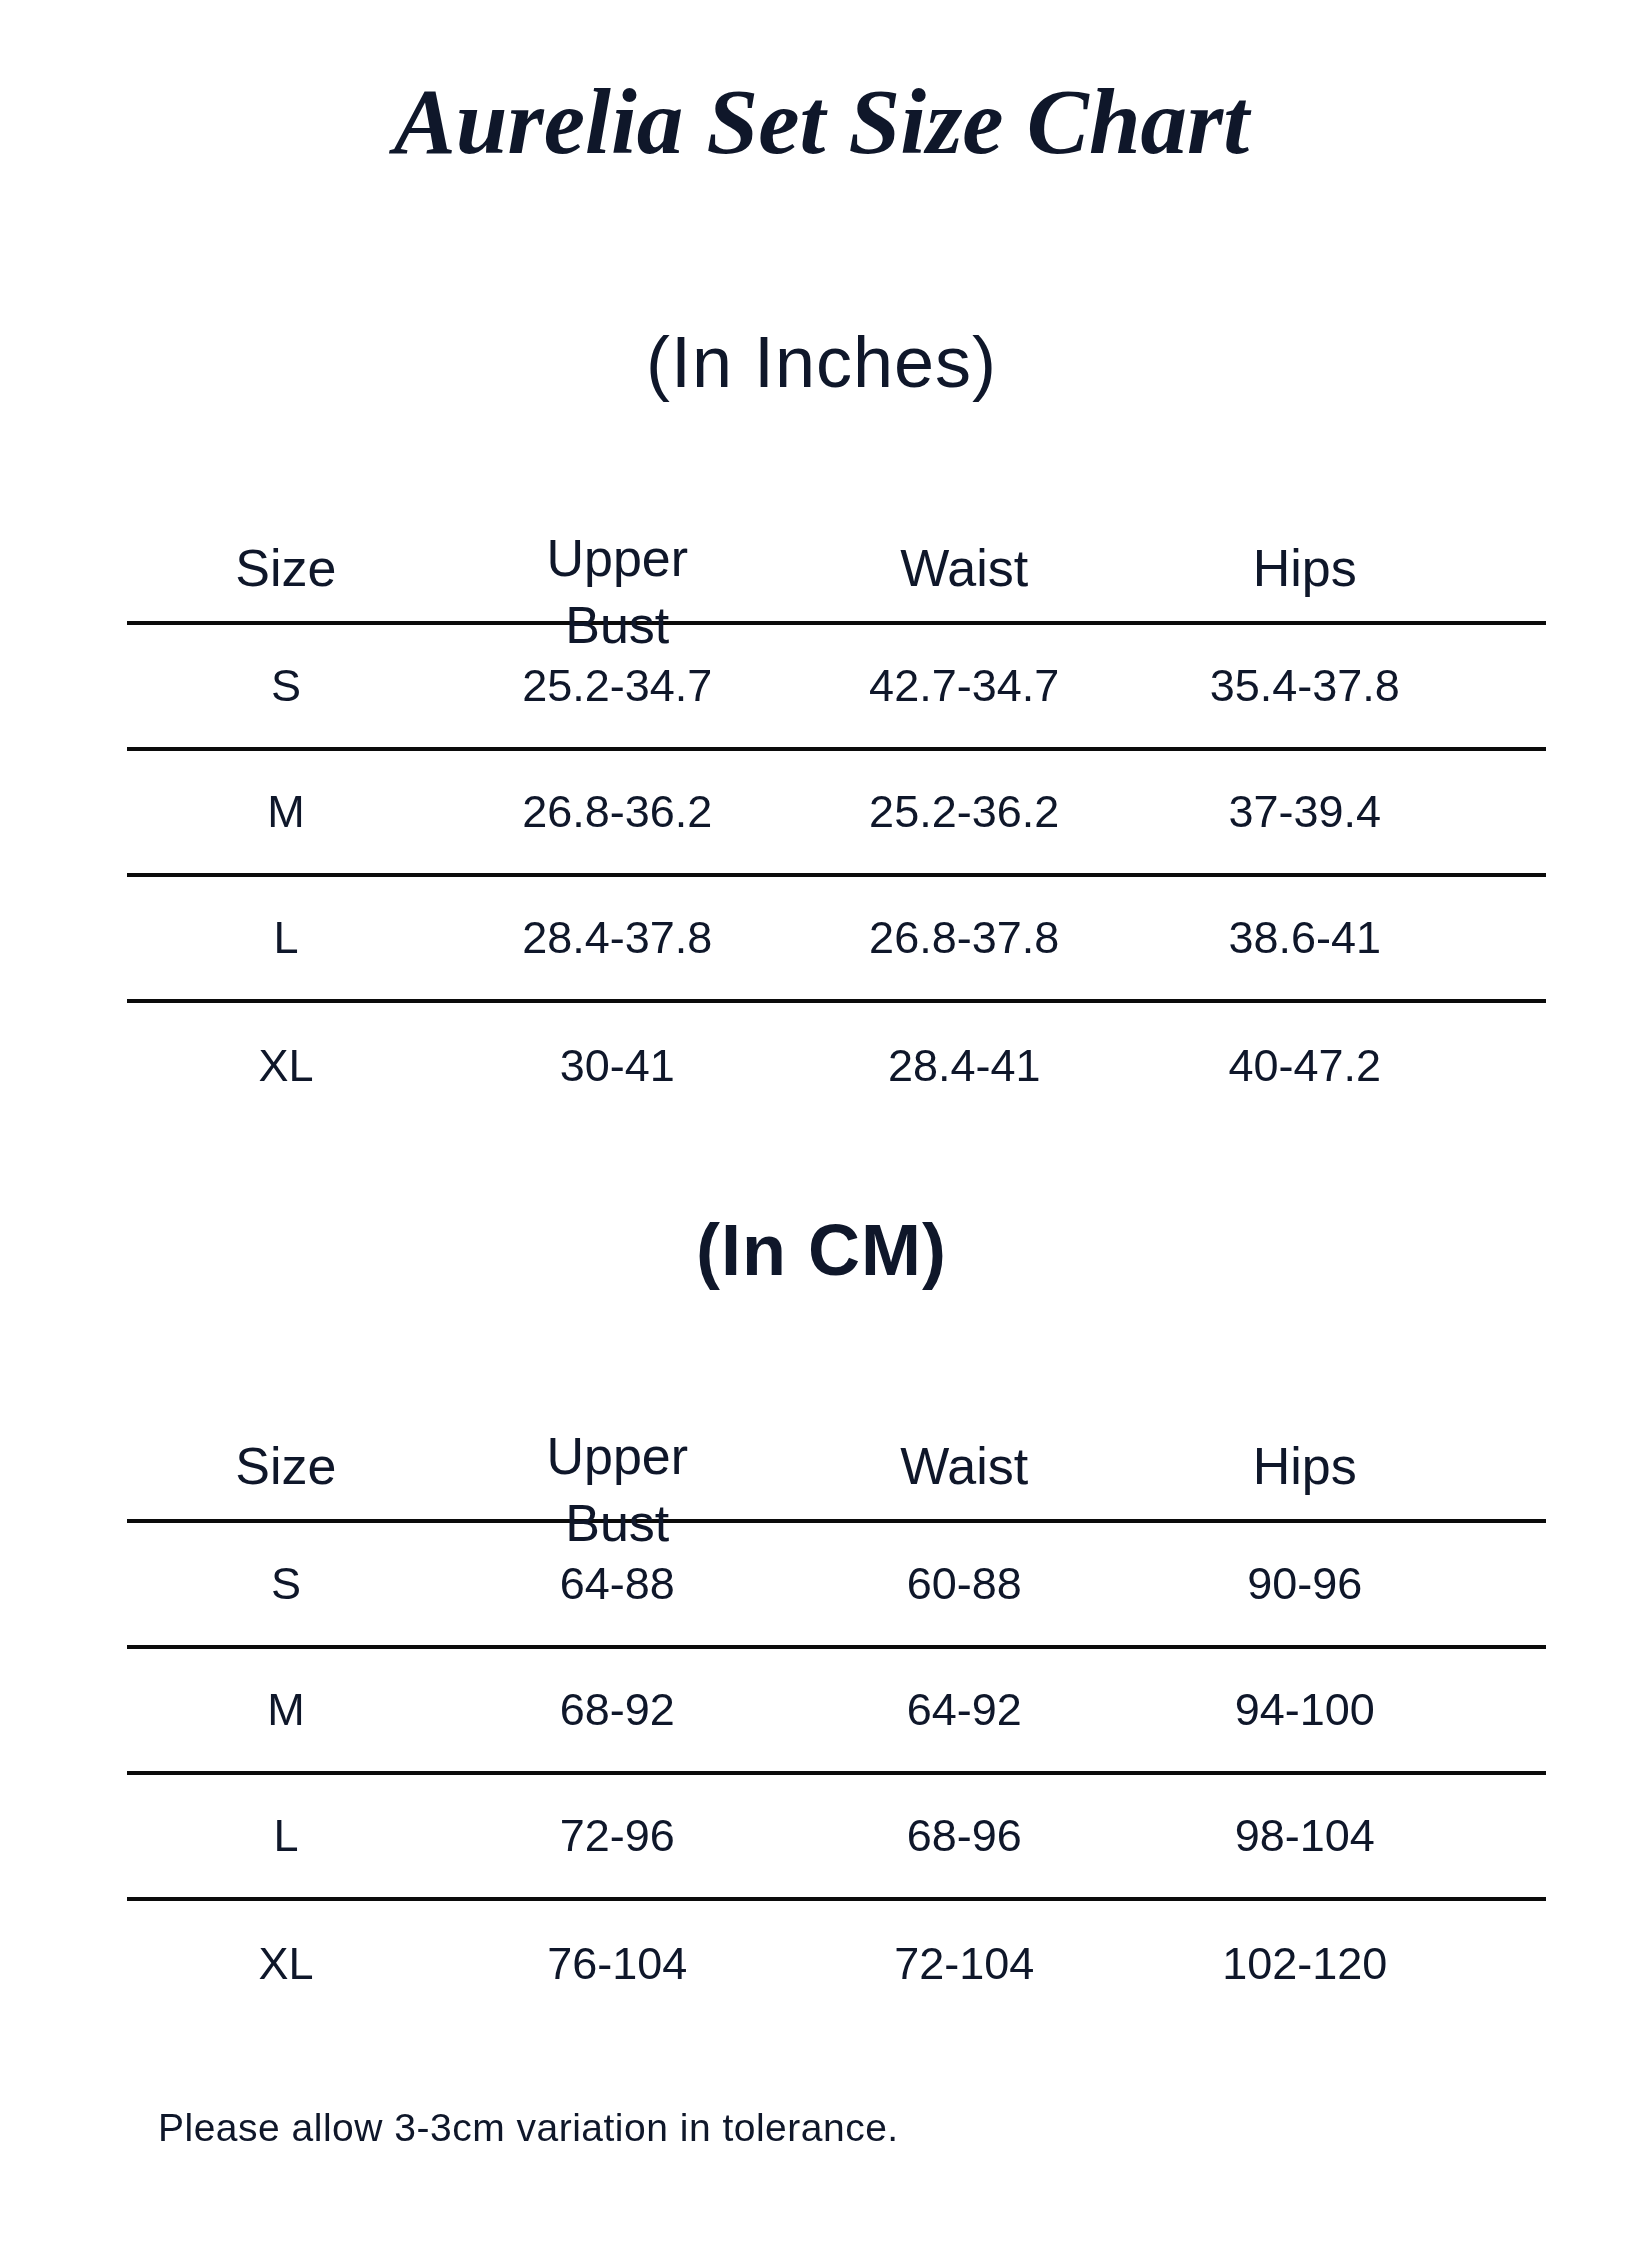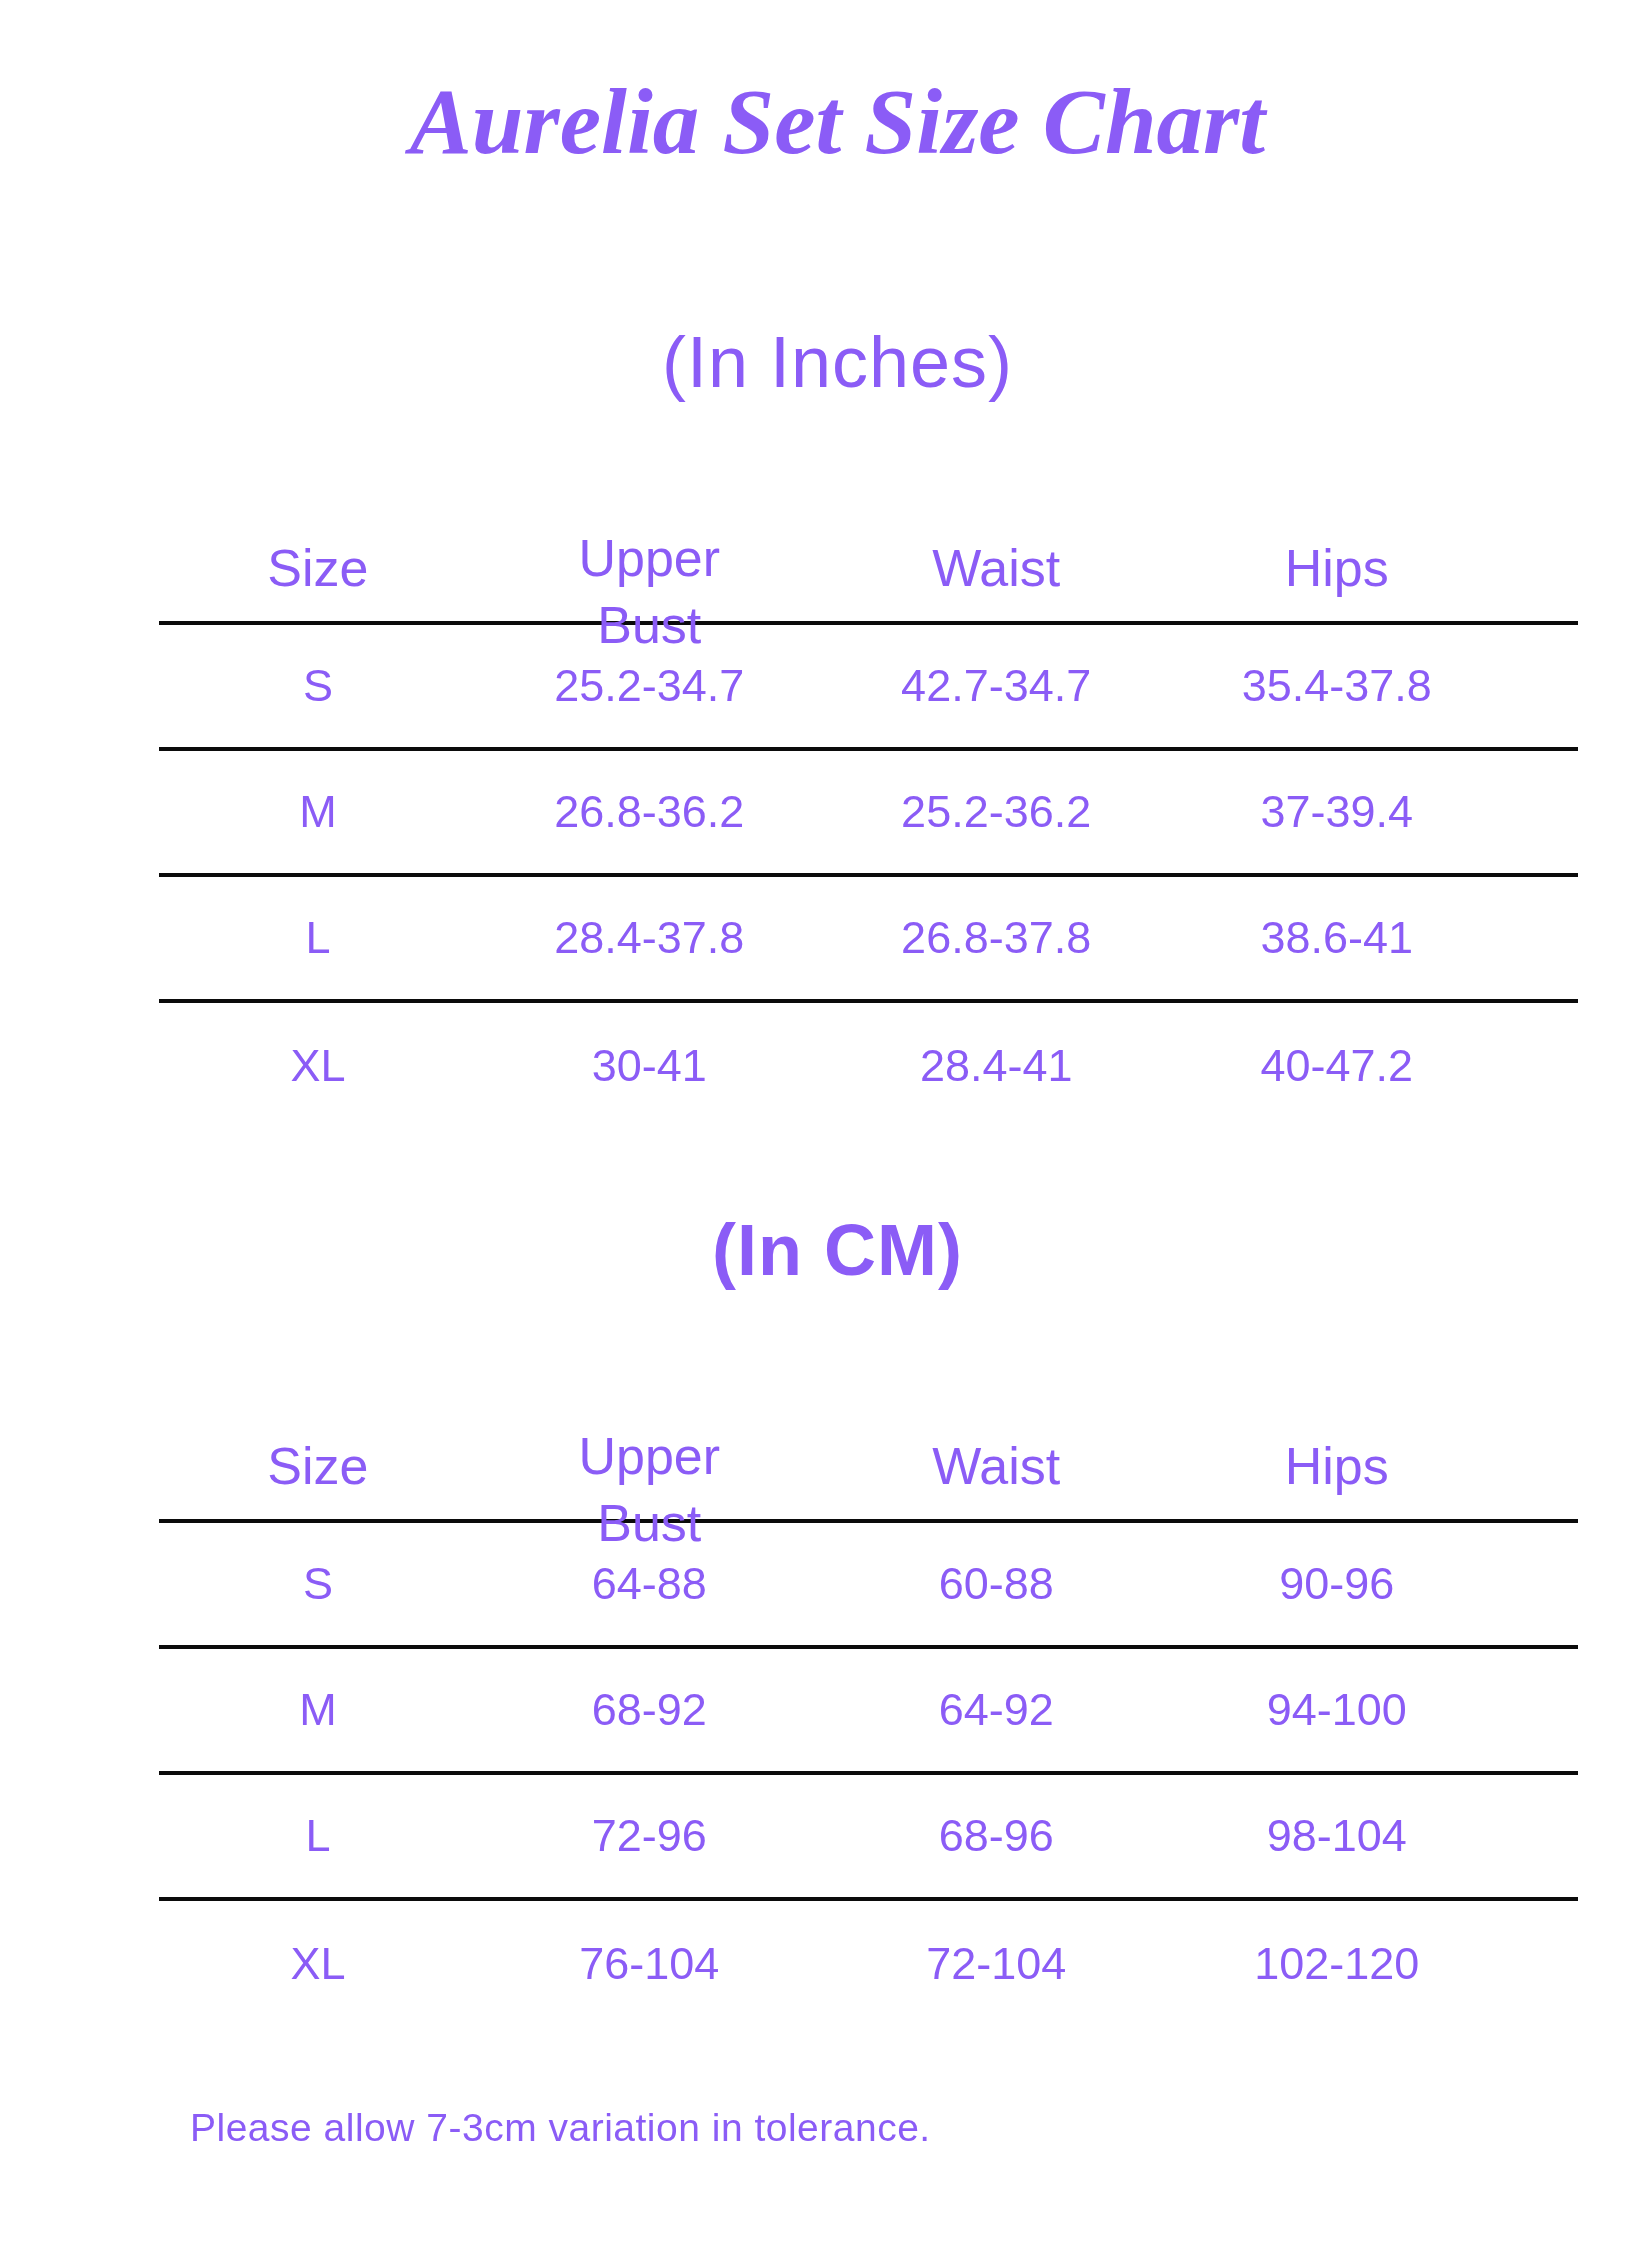--- a/index.html
+++ b/index.html
@@ -3,24 +3,23 @@
 <meta charset="utf-8">
 <style>
   * { margin: 0; padding: 0; box-sizing: border-box; }
   html, body { background: #ffffff; }
   .page {
     position: relative;
     width: 1643px;
     height: 2259px;
     margin: 0 auto;
     background: #ffffff;
-    color: #8b5cf6;
+    color: #0f172a;
     font-family: "Liberation Sans", sans-serif;
     overflow: hidden;
-    padding-left: 32px;
   }
   .title {
     padding-top: 69px;
     text-align: center;
     font-family: "Liberation Serif", serif;
     font-style: italic;
     font-weight: 700;
     font-size: 93px;
     letter-spacing: 0px;
     line-height: 1.15;
@@ -140,16 +139,16 @@
       <div class="cell">98-104</div>
     </div>
     <div class="trow tbody-row">
       <div class="cell">XL</div>
       <div class="cell">76-104</div>
       <div class="cell">72-104</div>
       <div class="cell">102-120</div>
     </div>
   </div>
 
-  <p class="note">Please allow 7-3cm variation in tolerance.</p>
+  <p class="note">Please allow 3-3cm variation in tolerance.</p>
 
 </div>
 
 
 </body></html>

